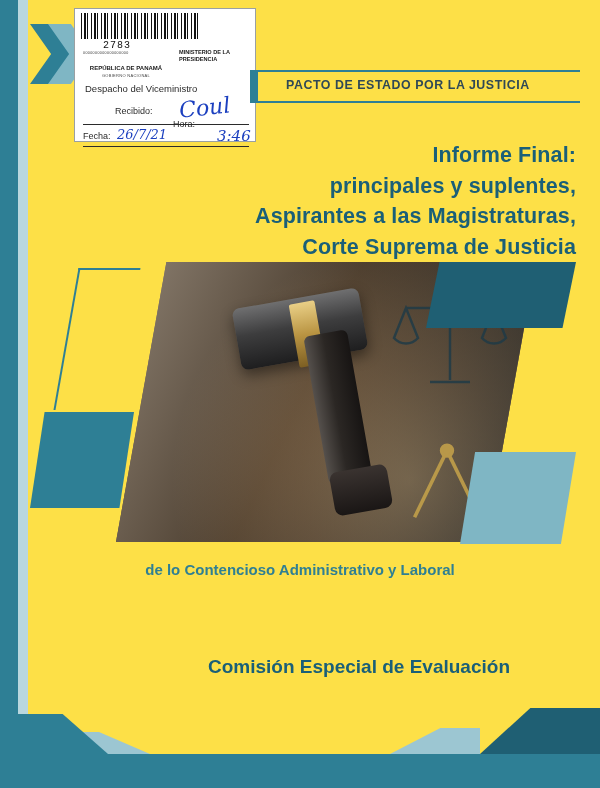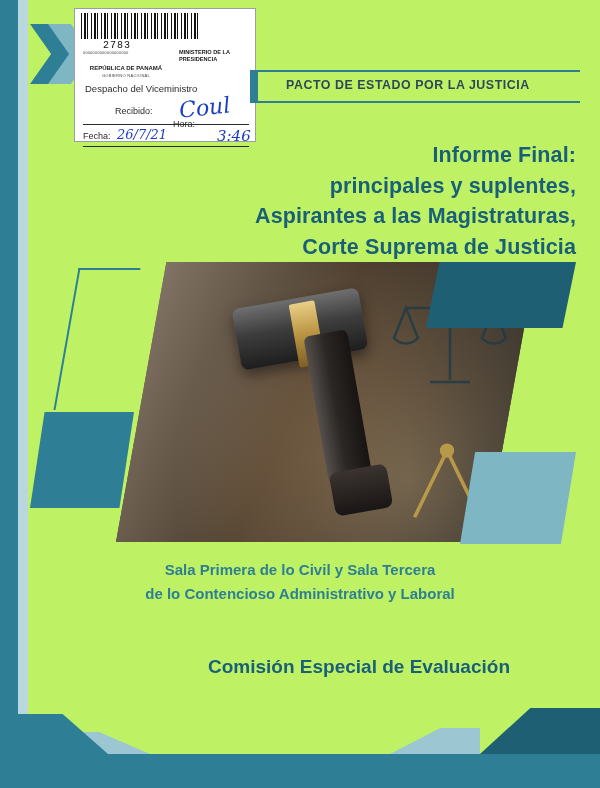--- a/index.html
+++ b/index.html
@@ -7,21 +7,21 @@
     padding: 0;
     background: #ffffff;
   }
   body {
     font-family: "Liberation Sans", sans-serif;
   }
   .page {
     position: relative;
     width: 600px;
     height: 788px;
-    background: #bef264;
+    background: #fde047;
     overflow: hidden;
   }
 
   
   .left-band {
     position: absolute;
     left: 0;
     top: 0;
     width: 18px;
     height: 788px;
@@ -453,21 +453,20 @@
       <div class="gavel-handle"></div>
       <div class="gavel-tip"></div>
     </div>
     <div class="deco deco-2"></div>
     <div class="deco deco-1"></div>
     <div class="deco deco-3"></div>
     <div class="deco-line"></div>
   </div>
 
   <div class="subtitle">
-    <div>Sala Primera de lo Civil y Sala Tercera</div>
     <div>de lo Contencioso Administrativo y Laboral</div>
   </div>
 
   <div class="footer-org">Comisión Especial de Evaluación</div>
 
   <div class="bot-chev2"></div>
   <div class="bot-chev"></div>
   <div class="bot-right2"></div>
   <div class="bot-right"></div>
   <div class="bot-band"></div>

